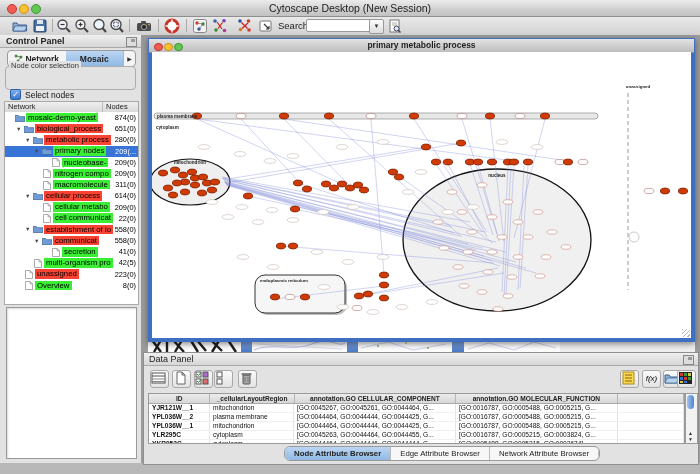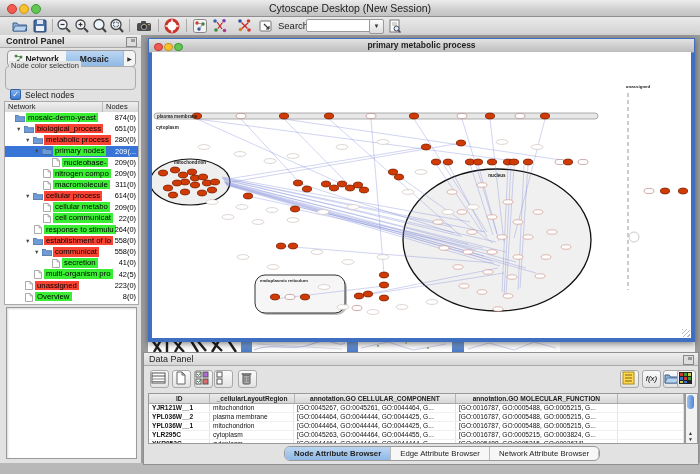--- a/index.html
+++ b/index.html
@@ -329,28 +329,20 @@
           <span class="tlabel green" style="left:48px">cellular metabo</span>
           <span class="tcount">209(0)</span>
         </div>
         <div class="trow">
           <svg class="ticon" style="left:38px" width="8" height="9">
             <path d="M0.5,0.5 h4.5 l2.5,2.5 v5.5 h-7 z" fill="#fff" stroke="#888" stroke-width="0.7"></path>
             <path d="M5,0.5 l2.5,2.5 h-2.5 z" fill="#ddd" stroke="#888" stroke-width="0.5"></path>
           </svg>
           <span class="tlabel green" style="left:48px">cell communicat</span>
           <span class="tcount">22(0)</span>
-        </div>
-        <div class="trow">
-          <svg class="ticon" style="left:29px" width="8" height="9">
-            <path d="M0.5,0.5 h4.5 l2.5,2.5 v5.5 h-7 z" fill="#fff" stroke="#888" stroke-width="0.7"></path>
-            <path d="M5,0.5 l2.5,2.5 h-2.5 z" fill="#ddd" stroke="#888" stroke-width="0.5"></path>
-          </svg>
-          <span class="tlabel green" style="left:39px">response to stimulu</span>
-          <span class="tcount">264(0)</span>
         </div>
         <div class="trow">
           <span class="tarrow" style="left:20px">▼</span>
           <svg class="ticon" style="left:28px" width="10" height="8">
             <path d="M0,7.5 V1.5 h3.5 l1,1.2 H10 V7.5 z" fill="#6f9bd6" stroke="#3c6294" stroke-width="0.7"></path>
           </svg>
           <span class="tlabel red" style="left:39px">establishment of lo</span>
           <span class="tcount">558(0)</span>
         </div>
         <div class="trow">

